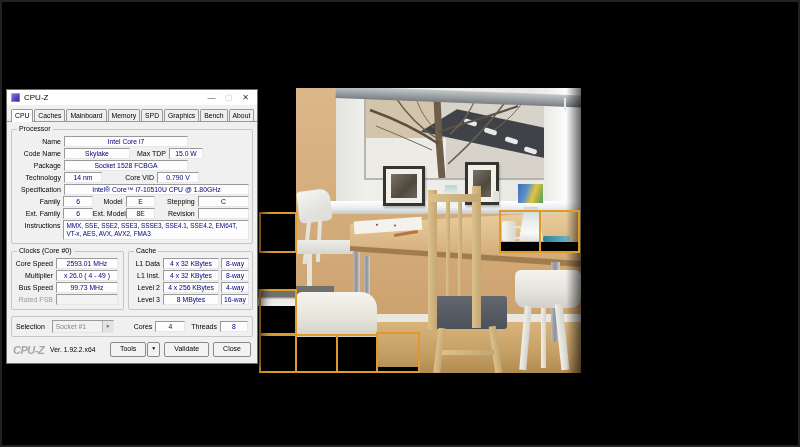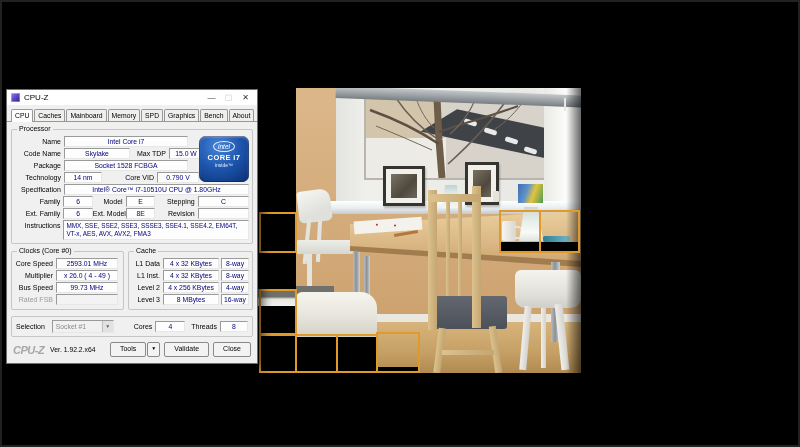--- a/index.html
+++ b/index.html
@@ -259,25 +259,20 @@
     <div class="tab">Mainboard</div>
     <div class="tab">Memory</div>
     <div class="tab">SPD</div>
     <div class="tab">Graphics</div>
     <div class="tab">Bench</div>
     <div class="tab">About</div>
   </div>
 
   <div class="groupbox">
     <div class="gb-label">Processor</div>
-    <div class="badge">
-      <div class="ilogo">intel</div>
-      <div class="core">CORE i7</div>
-      <div class="inside">inside™</div>
-    </div>
     <div class="frow">
       <div class="flabel" style="width:46px;">Name</div>
       <div class="fval" style="width:122px;">Intel Core i7</div>
     </div>
     <div class="frow">
       <div class="flabel" style="width:46px;">Code Name</div>
       <div class="fval" style="width:64px;">Skylake</div>
       <div class="flabel" style="width:36px;">Max TDP</div>
       <div class="fval" style="width:32px;">15.0 W</div>
     </div>

